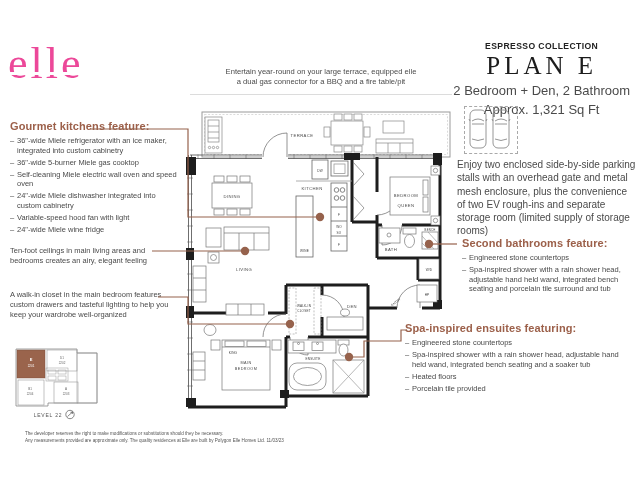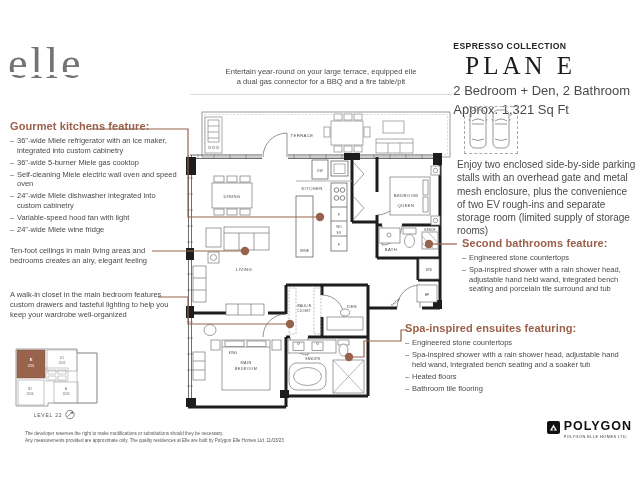--- a/index.html
+++ b/index.html
@@ -1,27 +1,27 @@
 <!DOCTYPE html>
 <html><head>
 <meta charset="utf-8">
 <style>
   html,body{margin:0;padding:0;background:#fff;}
   #sheet{position:relative;width:640px;height:480px;background:#fff;overflow:hidden;
          font-family:"Liberation Sans",sans-serif;color:#4a4a4a;}
   .abs{position:absolute;}
   
   #logo{left:8px;top:42px;font-family:"Liberation Serif",serif;font-size:44px;
-        color:#737373;letter-spacing:3px;line-height:1;}
+        color:#ec4899;letter-spacing:3px;line-height:1;}
   #logo-slit{left:6px;top:72px;width:86px;height:2.5px;background:#fff;}
   
   #intro{left:190px;top:67px;width:262px;text-align:center;font-size:7.6px;line-height:1.35;color:#4a4a4a;}
   #intro-rule{left:190px;top:94px;width:262px;height:1px;background:#dcdcdc;}
   
-  #plan-head{right:10px;top:41px;text-align:left;}
+  #plan-head{right:10px;top:41px;text-align:center;}
   #collection{font-size:8.6px;font-weight:bold;color:#222;letter-spacing:.4px;}
   #plan-name{font-family:"Liberation Serif",serif;font-size:25px;color:#1c1c1c;letter-spacing:4px;margin:1px 12px 2px;}
   .plan-sub{font-size:13px;color:#4a4a4a;line-height:1.45;}
   
   #parking-box{left:464px;top:106px;width:52px;height:46px;border:1px dashed #a9a9a9;}
   #parking-note{left:457px;top:158px;width:180px;font-size:10px;line-height:1.33;}
   
   .sec-head{color:#9c604a;font-weight:bold;font-size:11px;margin-bottom:4px;letter-spacing:.1px;}
   .fitem{font-size:7.5px;color:#4a4a4a;line-height:1.28;position:relative;padding-left:7px;margin-bottom:2.5px;}
   .fitem::before{content:"\2013";position:absolute;left:0;top:0;}
@@ -104,21 +104,21 @@
     <div class="sec-head">Second bathrooms feature:</div>
     <div class="fitem">Engineered stone countertops</div>
     <div class="fitem">Spa-inspired shower with a rain shower head, adjustable hand held wand, integrated bench seating and porcelain tile surround and tub</div>
   </div>
 
   <div id="ensuite-block" class="abs">
     <div class="sec-head">Spa-inspired ensuites featuring:</div>
     <div class="fitem">Engineered stone countertops</div>
     <div class="fitem">Spa-inspired shower with a rain shower head, adjustable hand held wand, integrated bench seating and a soaker tub</div>
     <div class="fitem">Heated floors</div>
-    <div class="fitem">Bathroom tile flooring</div>
+    <div class="fitem">Porcelain tile provided</div>
   </div>
 
   <svg class="abs" style="left:180px;top:100px;" width="280" height="320" viewBox="180 100 280 320">
 
     <rect x="202" y="112" width="248" height="45" fill="none" stroke="#9a9a9a" stroke-width="1"></rect>
     <rect x="204.5" y="114.5" width="243" height="40" fill="none" stroke="#c2c2c2" stroke-width="0.6" stroke-dasharray="2 1.6"></rect>
 
     <g stroke="#4a4a4a" stroke-width="0.8">
       <line x1="190" y1="155" x2="440" y2="155"></line>
         <line x1="190" y1="158.5" x2="440" y2="158.5"></line>
@@ -356,25 +356,14 @@
       <path d="M67.5,416.5 L72.5,412"></path>
       <path d="M72.5,412 L70.5,412.3 M72.5,412 L72.2,414" stroke-width="0.8"></path>
     </g>
   </svg>
 
   <div id="disclaimer" class="abs">
     <div>The developer reserves the right to make modifications or substitutions should they be necessary.</div>
     <div>Any measurements provided are approximate only. The quality residences at Elle are built by Polygon Elle Homes Ltd.  11/03/23</div>
   </div>
 
-  <div id="brand" class="abs">
-    <svg id="brand-icon" viewBox="0 0 13 13">
-      <rect x="0" y="0" width="13" height="13" rx="2" fill="#111"></rect>
-      <path d="M3,9.5 L6.5,3.5 L10,9.5 Z" fill="#fff"></path>
-      <rect x="5.6" y="6.8" width="1.8" height="2.7" fill="#111"></rect>
-    </svg>
-    <div>
-      <div id="brand-name">POLYGON</div>
-      <div id="brand-sub">POLYGON ELLE HOMES LTD.</div>
-    </div>
-  </div>
 
 </div>
 
 </body></html>

